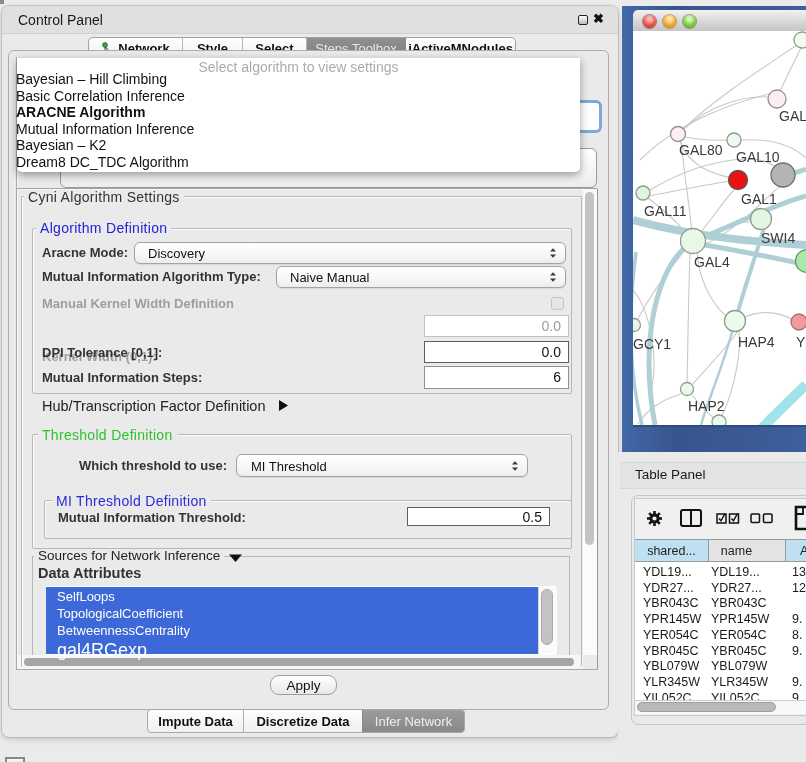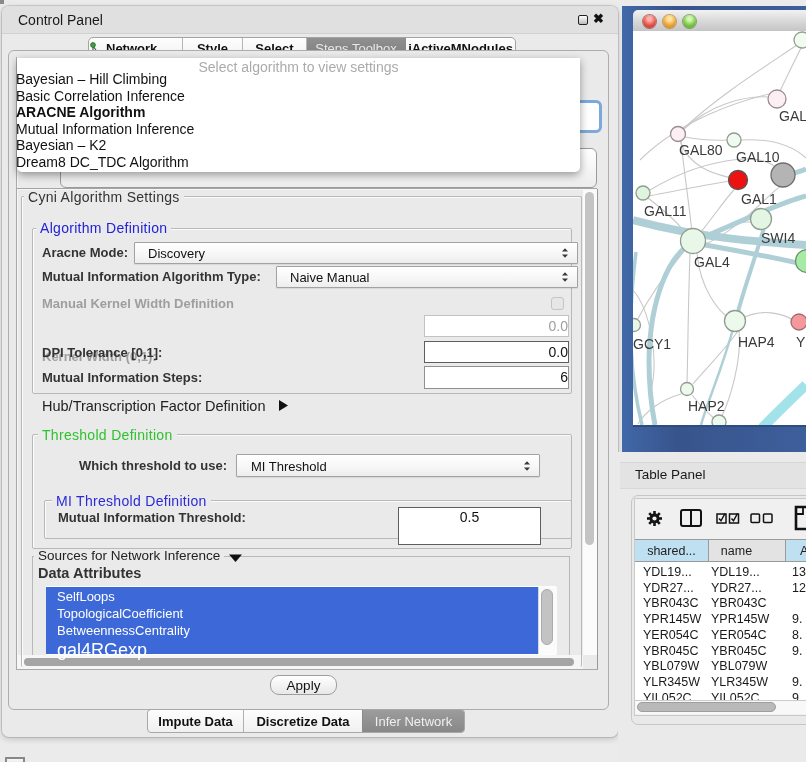--- a/index.html
+++ b/index.html
@@ -1,46 +1,46 @@
 <!DOCTYPE html>
 <html><head>
 <meta charset="utf-8">
 <style>
   html,body{margin:0;padding:0;}
   body{width:806px;height:762px;position:relative;overflow:hidden;
        font-family:"Liberation Sans",sans-serif;background:#ECEBEB;}
   .abs{position:absolute;}
   .lbl{font-size:13px;font-weight:bold;color:#333;white-space:nowrap;}
   .glbl{font-size:13px;font-weight:bold;color:#9E9E9E;white-space:nowrap;}
-  .combo{position:absolute;border:1px solid #A2A2A2;border-radius:1px;
+  .combo{position:absolute;border:1px solid #A2A2A2;border-radius:6px;
          background:linear-gradient(#FFFFFF,#F6F6F6 60%,#EDEDED);
-         box-shadow:0 1px 1px rgba(0,0,0,0.08);padding-left:12px;}
+         box-shadow:0 1px 1px rgba(0,0,0,0.08);}
   .combo .tx{position:absolute;left:13px;top:50%;transform:translateY(-50%);
              font-size:13px;color:#111;white-space:nowrap;}
   .carets{position:absolute;right:8px;top:50%;transform:translateY(-50%);width:8px;height:11px;}
   .field{position:absolute;background:#FFF;font-size:14px;color:#111;
-         text-align:right;line-height:21px;box-sizing:border-box;}
+         text-align:right;line-height:21px;padding-right:7px;box-sizing:border-box;}
   .grp{position:absolute;border:1px solid #B8B8B8;border-radius:2px;
        box-shadow:inset 1px 1px 0 rgba(255,255,255,0.85);}
   .gtitle{position:absolute;background:#EBEAEA;padding:0 4px;font-size:14px;letter-spacing:0.3px;white-space:nowrap;line-height:14px;}
 </style>
 </head>
 <body>
 
 <div class="abs" style="left:0;top:0;width:4px;height:4px;background:#8A8A8A;"></div>
 
 <div class="abs" id="cpwin" style="left:2px;top:6px;width:616px;height:731px;background:#EBEAEA;border-radius:7px;box-shadow:0 0 0 1px rgba(0,0,0,0.12), 0 2px 6px rgba(0,0,0,0.18);"></div>
 
 <div class="abs" style="left:2px;top:6px;width:616px;height:27px;border-radius:7px 7px 0 0;background:#E1E0E0;border-bottom:1px solid #D2D1D1;"></div>
 <div class="abs" style="left:18px;top:12px;font-size:14px;color:#1A1A1A;">Control Panel</div>
 <div class="abs" style="left:578px;top:15px;width:8px;height:8px;border:1.5px solid #222;border-radius:2px;background:linear-gradient(#FFF,#BBB);"></div>
 <div class="abs" style="left:593px;top:11px;font-size:13px;font-weight:bold;color:#111;">✖</div>
 
 <div class="abs" id="tabs" style="left:88px;top:37px;width:426px;height:21px;border:1px solid #A3A3A3;border-radius:5px;background:linear-gradient(#FDFDFD,#F1F1F1);display:flex;overflow:hidden;">
-  <div style="width:93px;border-right:1px solid #B5B5B5;display:flex;align-items:center;font-size:13px;font-weight:600;color:#111;">
+  <div style="width:93px;border-right:1px solid #B5B5B5;display:flex;align-items:center;justify-content:center;font-size:13px;font-weight:600;color:#111;">
     <svg width="13" height="14" viewBox="0 0 13 14" style="margin-right:4px;">
       <line x1="4" y1="4" x2="9" y2="11" stroke="#555" stroke-width="1.2"></line>
       <line x1="4" y1="4" x2="4" y2="11" stroke="#555" stroke-width="1.2"></line>
       <circle cx="4" cy="3" r="2.4" fill="#3FA33F" stroke="#1E6B1E" stroke-width="0.8"></circle>
       <circle cx="4" cy="11" r="2" fill="#7ED07E" stroke="#2E7B2E" stroke-width="0.8"></circle>
       <circle cx="9.5" cy="11" r="2" fill="#7ED07E" stroke="#2E7B2E" stroke-width="0.8"></circle>
     </svg>Network</div>
   <div style="width:59px;border-right:1px solid #B5B5B5;display:flex;align-items:center;justify-content:center;font-size:13px;font-weight:600;color:#111;">Style</div>
   <div style="width:63px;border-right:1px solid #B5B5B5;display:flex;align-items:center;justify-content:center;font-size:13px;font-weight:600;color:#111;">Select</div>
   <div style="width:98px;border-right:1px solid #8A8A8A;display:flex;align-items:center;justify-content:center;font-size:13px;color:#E8E8E8;background:linear-gradient(#909090,#7D7D7D);">Steps Toolbox</div>
@@ -114,21 +114,21 @@
   <div class="tx" style="left:14px;">MI Threshold</div>
   <svg class="carets" viewBox="0 0 8 11">
       <path d="M1 4.1 L4 0.7 L7 4.1 Z" fill="#383838"></path>
       <path d="M1 6.9 L4 10.3 L7 6.9 Z" fill="#383838"></path>
     </svg>
 </div>
 
 <div class="grp" style="left:44px;top:500px;width:526px;height:37px;"></div>
 <div class="gtitle" style="left:52px;top:494px;color:#2A2AD8;">MI Threshold Definition</div>
 <div class="lbl abs" style="left:58px;top:510px;">Mutual Information Threshold:</div>
-<div class="field" style="left:398px;top:507px;width:143px;height:38px;border:1.5px solid #5E5E5E;line-height:19px;text-align:center;">0.5</div>
+<div class="field" style="left:407px;top:507px;width:143px;height:19px;border:1.5px solid #5E5E5E;line-height:19px;">0.5</div>
 
 <div class="abs" style="left:32px;top:556px;width:538px;height:99px;border:1px solid #B8B8B8;border-bottom:none;box-sizing:border-box;"></div>
 <div class="gtitle" style="left:34px;top:549px;color:#222;font-weight:normal;font-size:13.5px;letter-spacing:0;">Sources for Network Inference</div>
 <svg class="abs" style="left:228px;top:553px;" width="15" height="10" viewBox="0 0 15 10">
     <path d="M1 1.5 L14 1.5 L7.5 9 Z" fill="#111"></path>
   </svg>
 <div class="lbl abs" style="left:38px;top:565px;font-size:14.5px;">Data Attributes</div>
 
 <div class="abs" style="left:46px;top:586px;width:510px;height:69px;background:#FFF;"></div>
 <div class="abs" style="left:46px;top:587px;width:492px;height:67px;background:#3D68D8;"></div>

